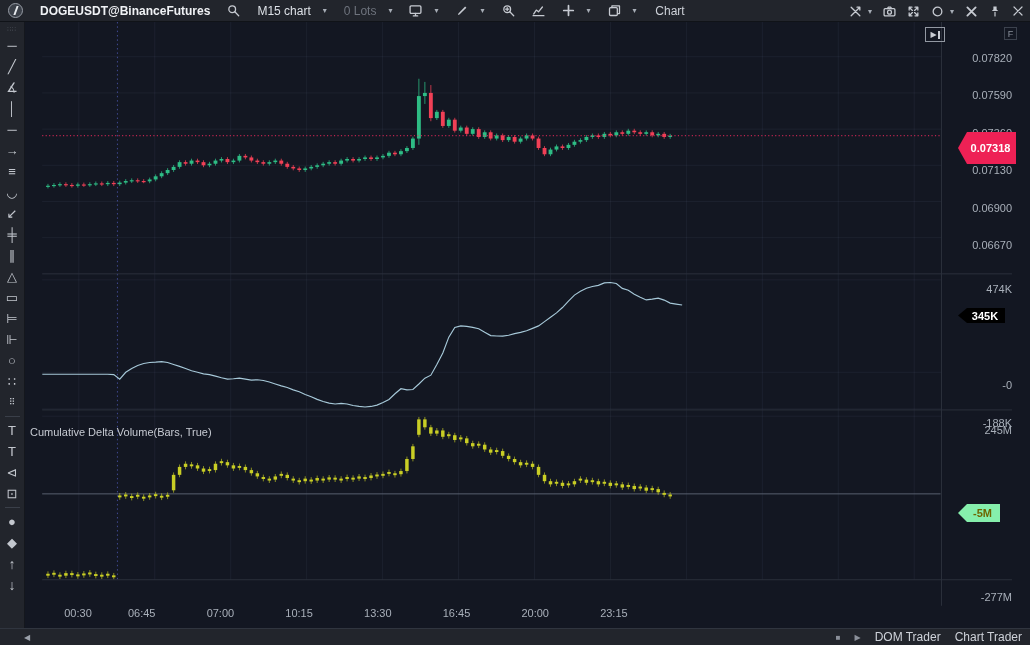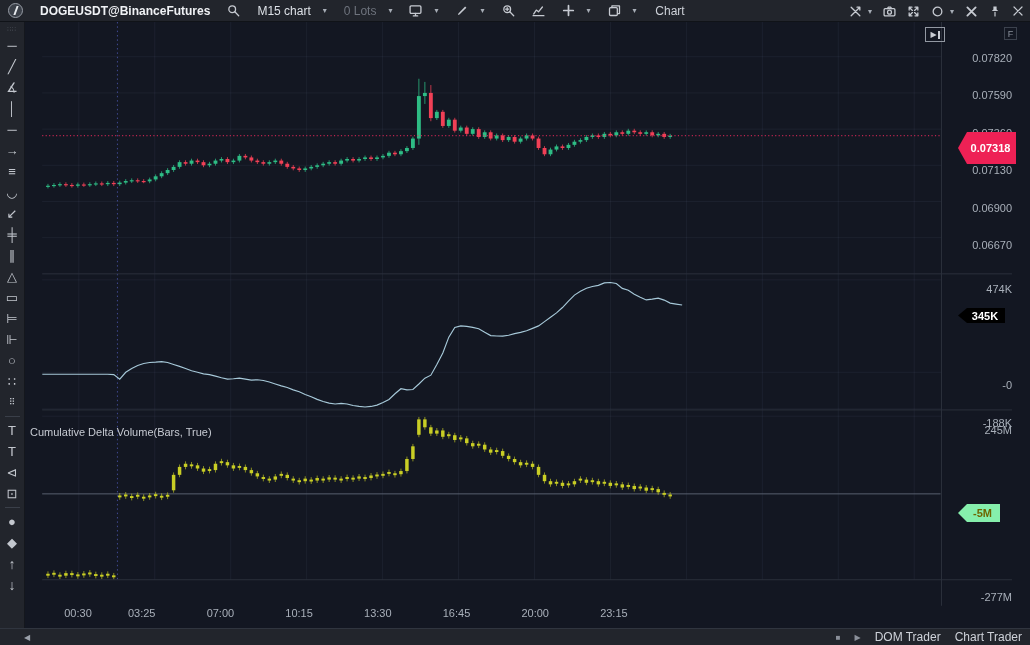--- a/index.html
+++ b/index.html
@@ -630,21 +630,21 @@
         <div class="tick ptick" style="top: 126.998px;">0.07360</div>
         <div class="tick ptick" style="top: 164.498px;">0.07130</div>
         <div class="tick ptick" style="top: 201.997px;">0.06900</div>
         <div class="tick ptick" style="top: 239.496px;">0.06670</div>
         <div class="tick ptick" style="top: 283.205px;">474K</div>
         <div class="tick ptick" style="top: 379px;">-0</div>
         <div class="tick ptick" style="top: 416.995px;">-188K</div>
         <div class="tick ptick" style="top: 424.493px;">245M</div>
         <div class="tick ptick" style="top: 591px;">-277M</div>
         <div class="tick ttick" style="top: 607px; left: 63px; margin-left: 15px;">00:30</div>
-        <div class="tick ttick" style="top: 607px; left: 141.7px;">03:25</div>
+        <div class="tick ttick" style="top: 607px; left: 141.7px;">06:45</div>
         <div class="tick ttick" style="top: 607px; left: 220.4px;">07:00</div>
         <div class="tick ttick" style="top: 607px; left: 299.1px;">10:15</div>
         <div class="tick ttick" style="top: 607px; left: 377.8px;">13:30</div>
         <div class="tick ttick" style="top: 607px; left: 456.5px;">16:45</div>
         <div class="tick ttick" style="top: 607px; left: 535.2px;">20:00</div>
         <div class="tick ttick" style="top: 607px; left: 613.9px;">23:15</div>
       </div>
     <div class="pane-label" style="left:30px;top:426px;">Cumulative Delta Volume(Bars, True)</div>
     <div class="tag tag-price">0.07318</div>
     <div class="tag tag-cvd">345K</div>

